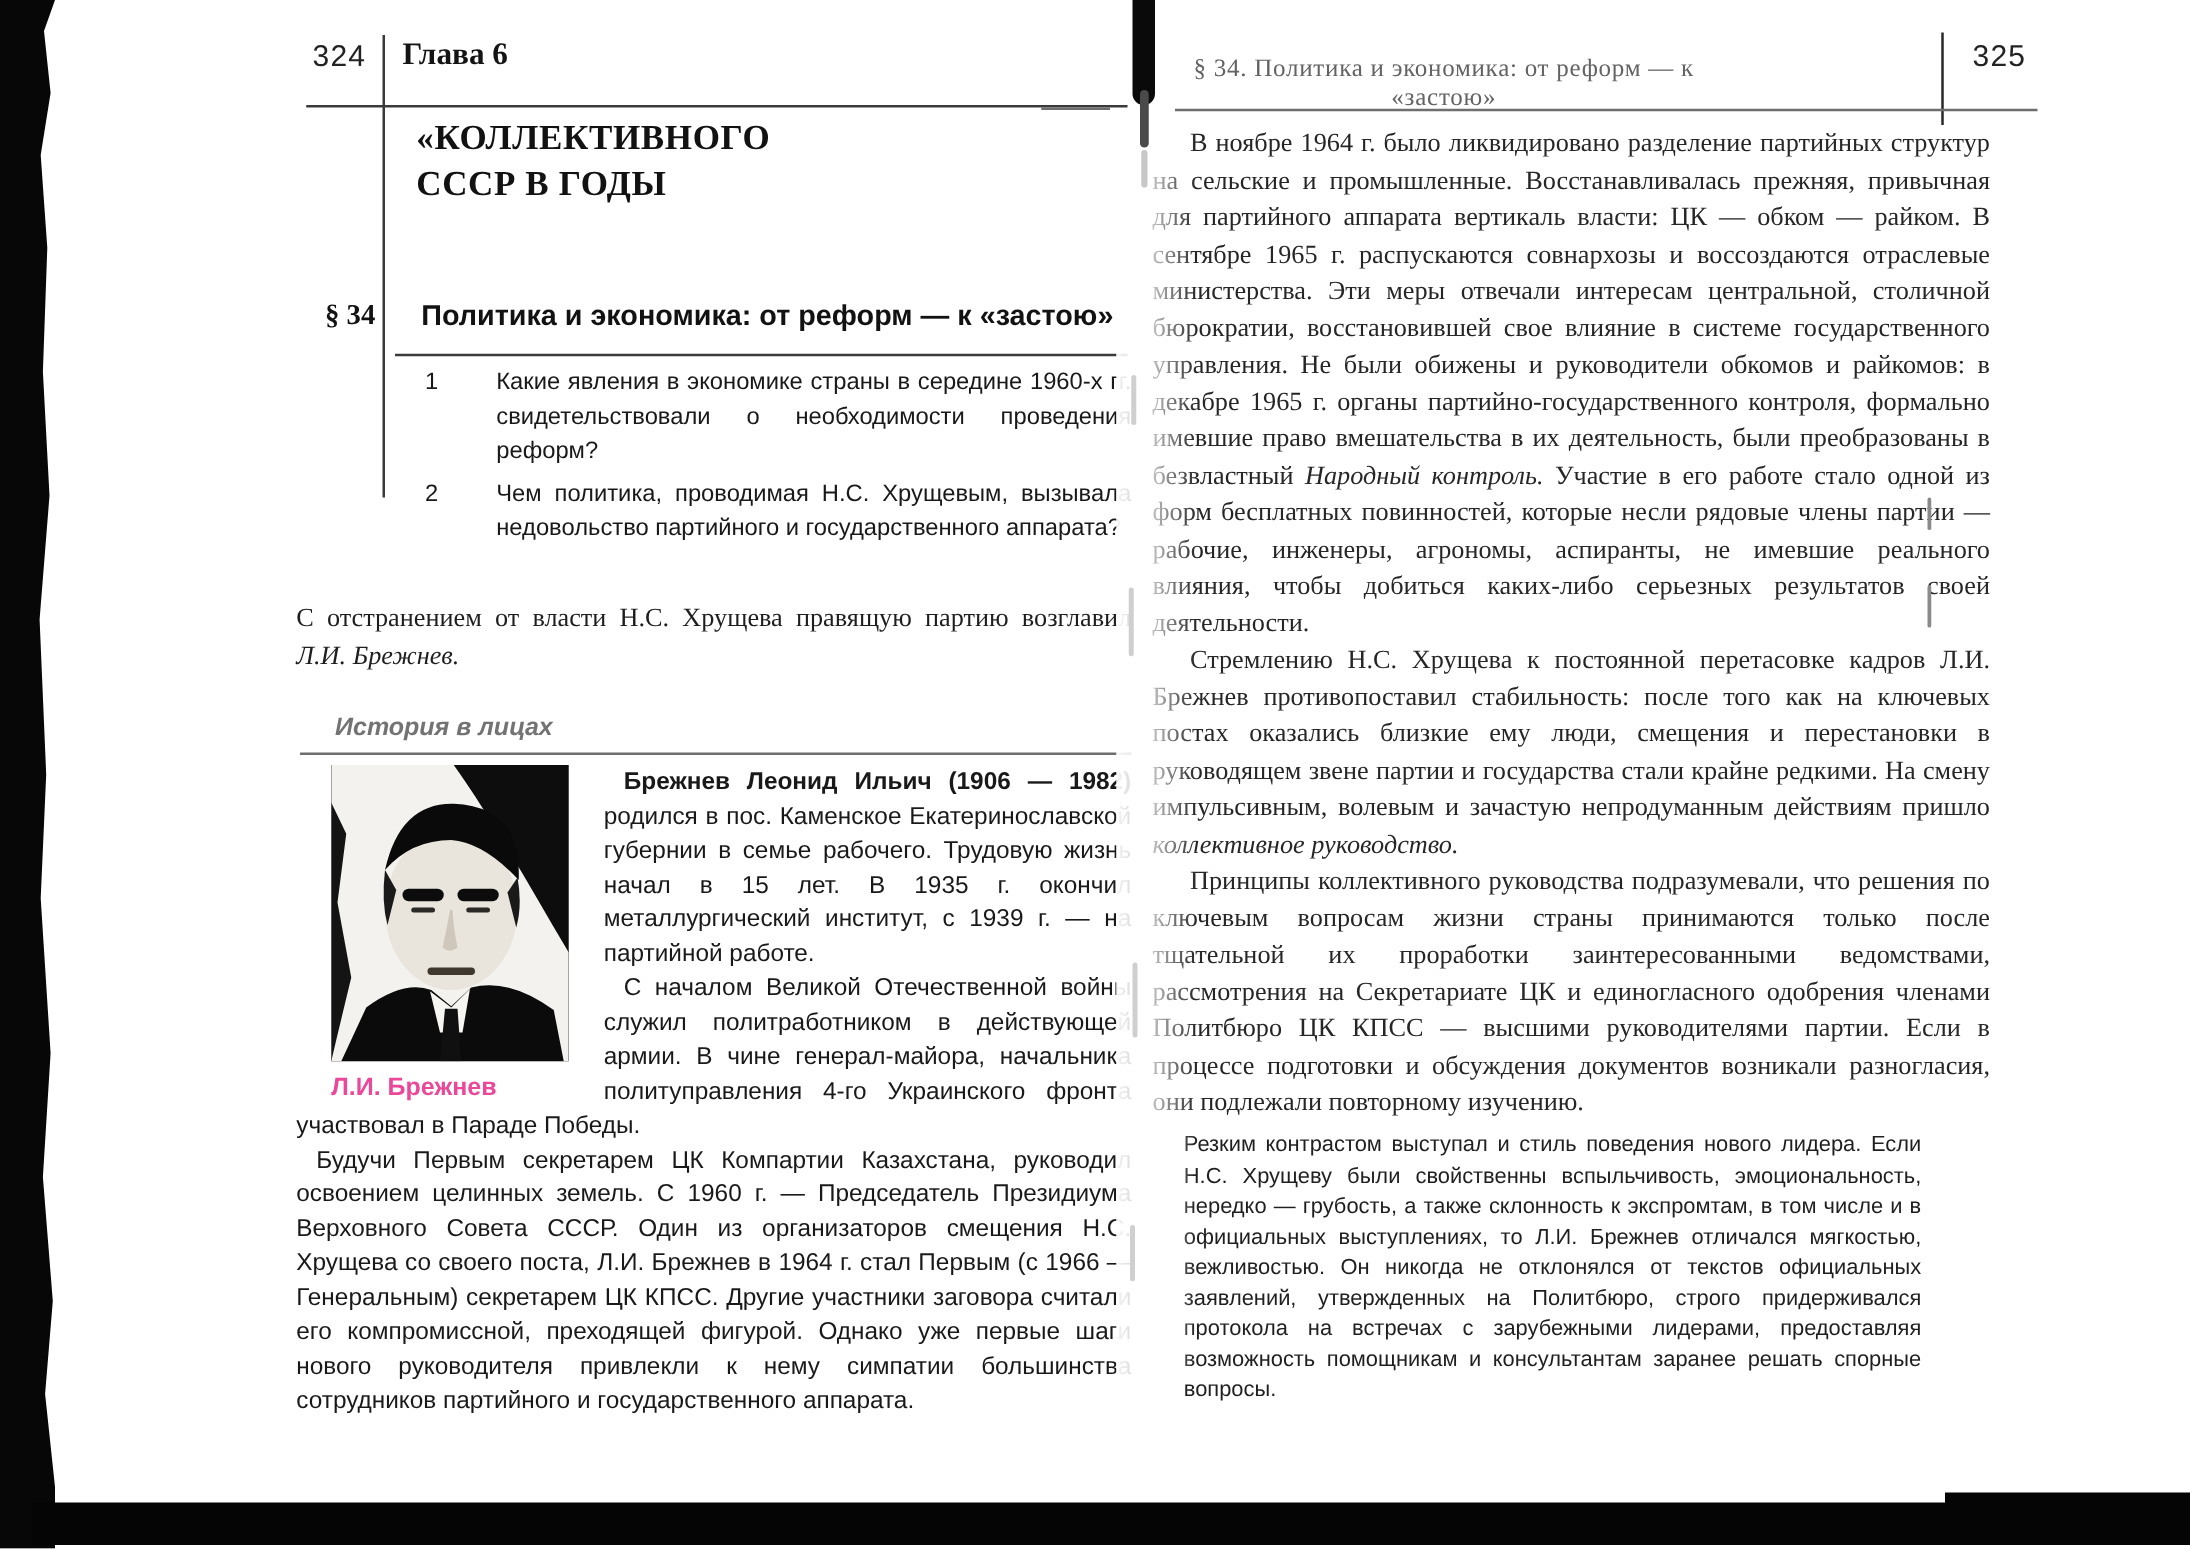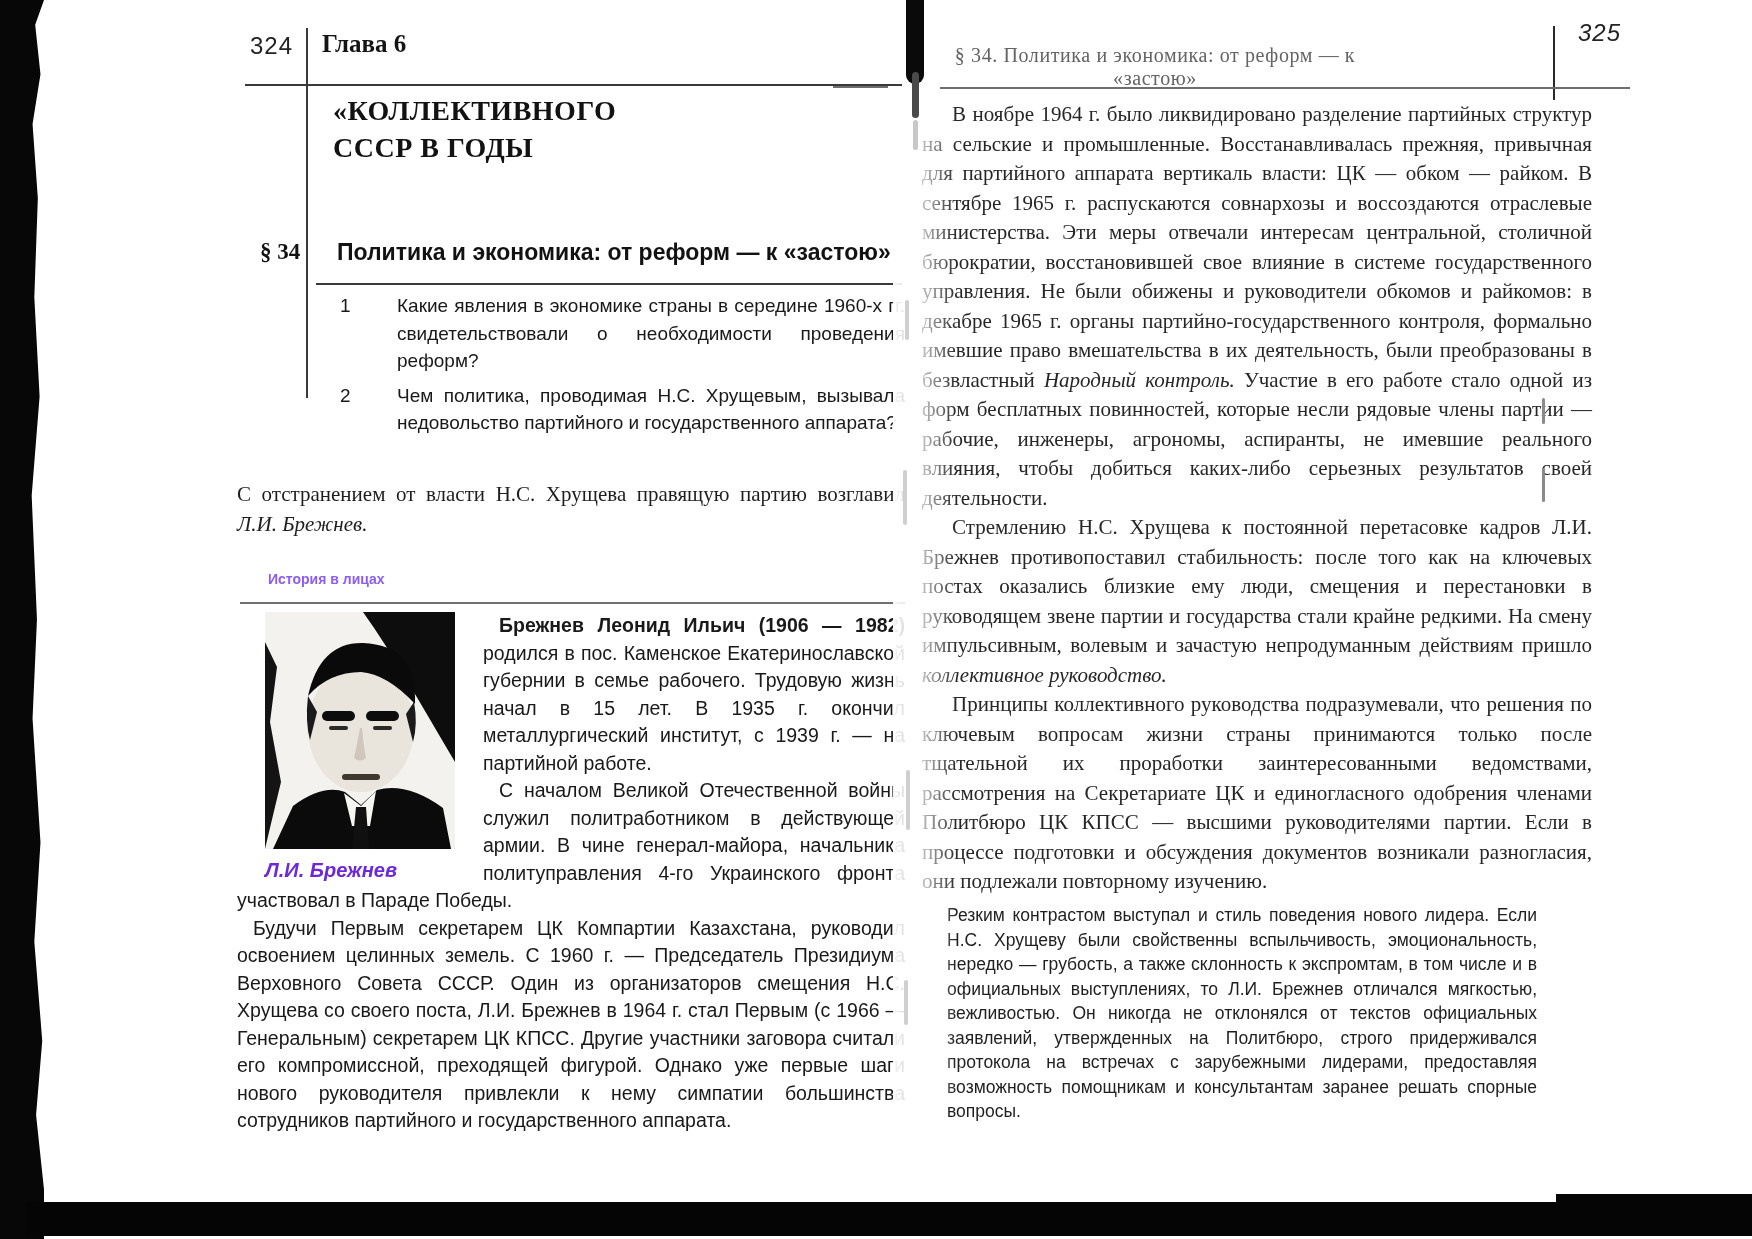--- a/index.html
+++ b/index.html
@@ -34,26 +34,26 @@
   .chapter-title{font-family:"Liberation Serif",serif;font-weight:bold;font-size:28px;line-height:37px;color:#121212;letter-spacing:.5px;}
   .section-number{font-family:"Liberation Serif",serif;font-weight:bold;font-size:23px;color:#121212;}
   .section-title{font-family:Liberation Sans, sans-serif;font-weight:bold;font-size:23px;color:#121212;}
   .questions{font-size:19px;line-height:27.5px;color:#191919;}
   .q-row{display:flex;margin-bottom:7px;}
   .q-num{flex:0 0 57px;}
   .q-text{flex:1;text-align:justify;}
   .sub-heading{font-family:"Liberation Serif",serif;font-weight:bold;font-size:22px;color:#141414;text-align:center;}
   .intro{font-family:"Liberation Serif",serif;font-size:21px;line-height:30px;text-align:justify;color:#1e1e1e;}
   .intro i{font-style:italic;}
-  .feature-heading{font-weight:bold;font-size:14px;color:#8b5cf6;}
+  .feature-heading{font-weight:bold;font-size:20px;color:#737373;font-style:italic;}
   .bio{font-size:19.5px;line-height:27.5px;text-align:justify;color:#191919;}
   .bio p{margin:0;text-indent:16px;}
   .photo-block{float:left;width:204px;padding-left:28px;margin-right:14px;}
   .photo{width:190px;height:237px;display:block;background:#000;}
-  .photo-caption{font-weight:bold;font-size:20px;margin-top:8px;color:#6d28d9;font-style:italic;}
+  .photo-caption{font-weight:bold;font-size:20px;margin-top:8px;color:#ec4899;}
   
   .running-head{font-family:"Liberation Serif",serif;font-size:20px;color:#636363;letter-spacing:.6px;text-align:center;}
   .body-serif{font-family:"Liberation Serif",serif;font-size:21px;line-height:29.5px;text-align:justify;color:#262626;}
   .body-serif p{margin:0;text-indent:30px;}
   .body-serif i{font-style:italic;}
   .small-sans{font-size:17.5px;line-height:24.5px;text-align:justify;color:#1f1f1f;}
 </style>
 </head>
 <body>
 
@@ -119,21 +119,21 @@
     <p><b>Брежнев Леонид Ильич (1906 — 1982)</b><span> родился в пос. Каменское Екатеринославской губернии в семье рабочего. Трудовую жизнь начал в 15 лет. В 1935 г. окончил металлургический институт, с 1939 г. — на партийной работе.</span></p>
     <p>С началом Великой Отечественной войны служил политработником в действующей армии. В чине генерал-майора, начальника политуправления 4-го Украинского фронта участвовал в Параде Победы.</p>
     <p>Будучи Первым секретарем ЦК Компартии Казахстана, руководил освоением целинных земель. С 1960 г. — Председатель Президиума Верховного Совета СССР. Один из организаторов смещения Н.С. Хрущева со своего поста, Л.И. Брежнев в 1964 г. стал Первым (с 1966 — Генеральным) секретарем ЦК КПСС. Другие участники заговора считали его компромиссной, преходящей фигурой. Однако уже первые шаги нового руководителя привлекли к нему симпатии большинства сотрудников партийного и государственного аппарата.</p>
   </div>
 </div>
 
 <div class="abs" style="left:860px;top:0;width:892px;height:1200px;">
 
   <div class="abs running-head" style="left:60px;top:44px;width:470px;">§ 34. Политика и экономика: от реформ — к «застою»</div>
   <div class="abs rule" style="left:693px;top:26px;width:2px;height:74px;background:#2a2a2a;"></div>
-  <div class="abs pagenum" style="left:718px;top:19px;font-style:italic;">325</div>
+  <div class="abs pagenum" style="left:718px;top:32px;">325</div>
   <div class="abs rule-soft" style="left:-27px;top:86px;width:55px;height:2px;"></div>
   <div class="abs rule-soft" style="left:80px;top:87px;width:690px;height:2px;"></div>
 
   <div class="abs body-serif" style="left:62px;top:100px;width:670px;">
     <p><span>В ноябре 1964 г. было ликвидировано разделение партийных структур на сельские и промышленные. Восстанавливалась прежняя, привычная для партийного аппарата вертикаль власти: ЦК — обком — райком. В сентябре 1965 г. распускаются совнархозы и воссоздаются отраслевые министерства. Эти меры отвечали интересам центральной, столичной бюрократии, восстановившей свое влияние в системе государственного управления. Не были обижены и руководители обкомов и райкомов: в декабре 1965 г. органы партийно-государственного контроля, формально имевшие право вмешательства в их деятельность, были преобразованы в безвластный </span><i>Народный контроль.</i><span> Участие в его работе стало одной из форм бесплатных повинностей, которые несли рядовые члены партии — рабочие, инженеры, агрономы, аспиранты, не имевшие реального влияния, чтобы добиться каких-либо серьезных результатов своей деятельности.</span></p>
     <p><span>Стремлению Н.С. Хрущева к постоянной перетасовке кадров Л.И. Брежнев противопоставил стабильность: после того как на ключевых постах оказались близкие ему люди, смещения и перестановки в руководящем звене партии и государства стали крайне редкими. На смену импульсивным, волевым и зачастую непродуманным действиям пришло </span><i>коллективное руководство.</i></p>
     <p>Принципы коллективного руководства подразумевали, что решения по ключевым вопросам жизни страны принимаются только после тщательной их проработки заинтересованными ведомствами, рассмотрения на Секретариате ЦК и единогласного одобрения членами Политбюро ЦК КПСС — высшими руководителями партии. Если в процессе подготовки и обсуждения документов возникали разногласия, они подлежали повторному изучению.</p>
   </div>
 
   <p class="abs small-sans" style="left:87px;top:903px;width:590px;margin:0;">Резким контрастом выступал и стиль поведения нового лидера. Если Н.С. Хрущеву были свойственны вспыльчивость, эмоциональность, нередко — грубость, а также склонность к экспромтам, в том числе и в официальных выступлениях, то Л.И. Брежнев отличался мягкостью, вежливостью. Он никогда не отклонялся от текстов официальных заявлений, утвержденных на Политбюро, строго придерживался протокола на встречах с зарубежными лидерами, предоставляя возможность помощникам и консультантам заранее решать спорные вопросы.</p>

